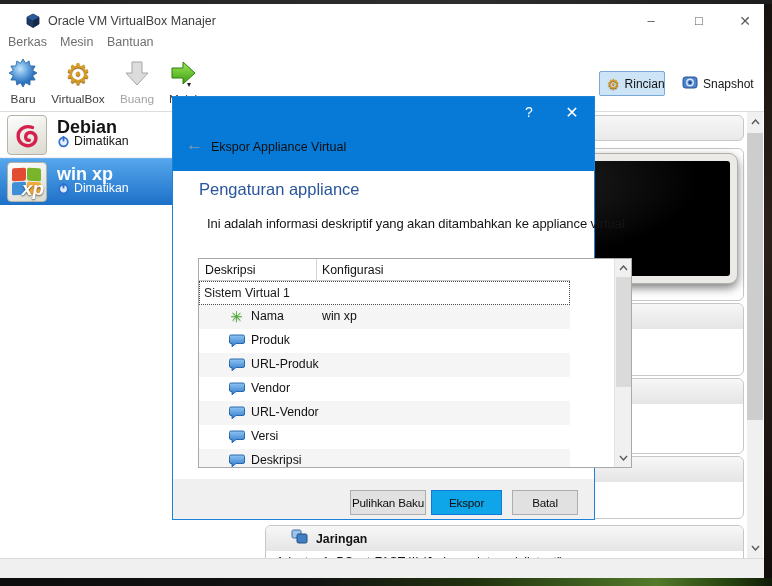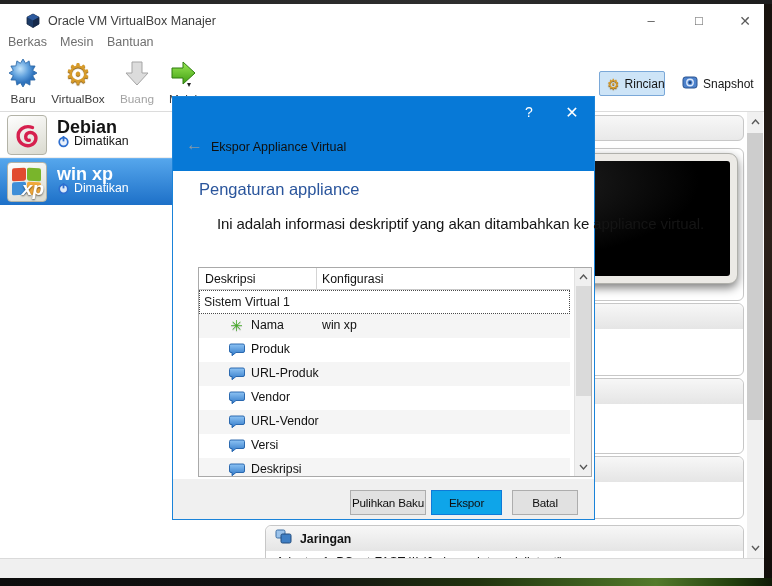--- a/index.html
+++ b/index.html
@@ -60,21 +60,21 @@
   
   .rpanels{left:265px;top:112px;width:480px;height:448px;overflow:hidden;}
   .panel{position:absolute;left:0;width:479px;border:1px solid #c7c7c7;border-radius:6px;background:#fff;}
   .phead{height:25px;background:linear-gradient(#f7f7f7,#e5e5e5);border-radius:6px 6px 0 0;}
   .pA{top:3px;height:26px;background:linear-gradient(#f7f7f7,#e9e9e9);}
   .pPrev{top:36px;height:153px;}
   .pB{top:191px;height:73px;}
   .pC{top:266px;height:76px;}
   .pD{top:344px;height:63px;}
   .pNet{top:413px;height:130px;}
-  .pNet .phead{display:flex;align-items:center;gap:8px;padding-left:9px;}
+  .pNet .phead{display:flex;align-items:center;gap:8px;padding-left:25px;}
   .pnet-title{font-size:12.3px;font-weight:bold;color:#141414;}
   .pnet-body{position:absolute;left:10px;top:29px;font-size:12.3px;color:#141414;white-space:nowrap;}
 
   .monitor{position:absolute;left:105px;top:4px;width:367px;height:131px;background:#eceae6;border:1px solid #b0b0ab;
            border-radius:9px;box-shadow:0 4px 10px rgba(0,0,0,.5);}
   .monitor-screen{position:absolute;left:7px;top:7px;right:7px;bottom:7px;border-radius:3px;
            background:radial-gradient(ellipse at 28% 18%,#2d2d2d,#000 62%);}
   .preview-label{position:absolute;left:116px;top:48px;font-size:19px;font-weight:bold;color:#f7f7f7;letter-spacing:.5px;}
 
   
@@ -87,23 +87,23 @@
   .statusbar{left:0;top:558px;width:764px;height:20px;background:#f0f0f0;border-top:1px solid #dadada;z-index:10;}
 
   
   .dialog{left:172px;top:96px;width:423px;height:424px;background:#fff;border:1px solid #1a83d9;z-index:30;}
   .dlg-header{position:absolute;left:0;top:0;width:421px;height:74px;background:#0779d7;}
   .dlg-help{position:absolute;left:346px;top:7px;width:20px;text-align:center;font-size:14px;color:#fff;}
   .dlg-close{position:absolute;left:388px;top:6px;width:22px;text-align:center;font-size:16px;color:#fff;}
   .dlg-back{position:absolute;left:13px;top:39px;font-size:17px;color:#8d9aa5;line-height:1;}
   .dlg-title{position:absolute;left:38px;top:43px;font-size:12.5px;color:#0f0f0f;}
   .dlg-heading{position:absolute;left:26px;top:83px;font-size:16.5px;color:#2a559c;}
-  .dlg-desc{position:absolute;left:44px;top:119px;font-size:15px;color:#151515;line-height:16px;white-space:nowrap;letter-spacing:-0.1px;text-align:right;}
-
-  .dtable{position:absolute;left:25px;top:161px;width:394px;height:210px;border:1px solid #a9a9a9;background:#fff;overflow:hidden;margin-top:9px;}
+  .dlg-desc{position:absolute;left:34px;top:119px;font-size:13px;color:#151515;line-height:16px;white-space:nowrap;letter-spacing:-0.1px;text-align:right;}
+
+  .dtable{position:absolute;left:25px;top:161px;width:434px;height:210px;border:1px solid #a9a9a9;background:#fff;overflow:hidden;}
   .dt-header{position:absolute;left:0;top:0;width:371px;height:22px;background:#fff;border-bottom:1px solid #c9c9c9;}
   .dt-h1{position:absolute;left:6px;top:4px;font-size:12.3px;color:#111;}
   .dt-h2{position:absolute;left:123px;top:4px;font-size:12.3px;color:#111;}
   .dt-hsep{position:absolute;left:117px;top:0;width:1px;height:22px;background:#d4d4d4;}
   .dt-rows{position:absolute;left:0;top:22px;width:371px;}
   .dt-group{position:absolute;left:0;width:371px;height:24px;border:1px dotted #4a4a4a;font-size:12.3px;}
   .dt-group span{position:absolute;left:4px;top:4px;}
   .dt-row{position:absolute;left:0;width:371px;height:24px;font-size:12.3px;}
   .dt-alt{background:#f5f5f5;}
   .dt-ic{position:absolute;left:29px;top:3px;width:17px;height:17px;display:flex;align-items:center;justify-content:center;}

